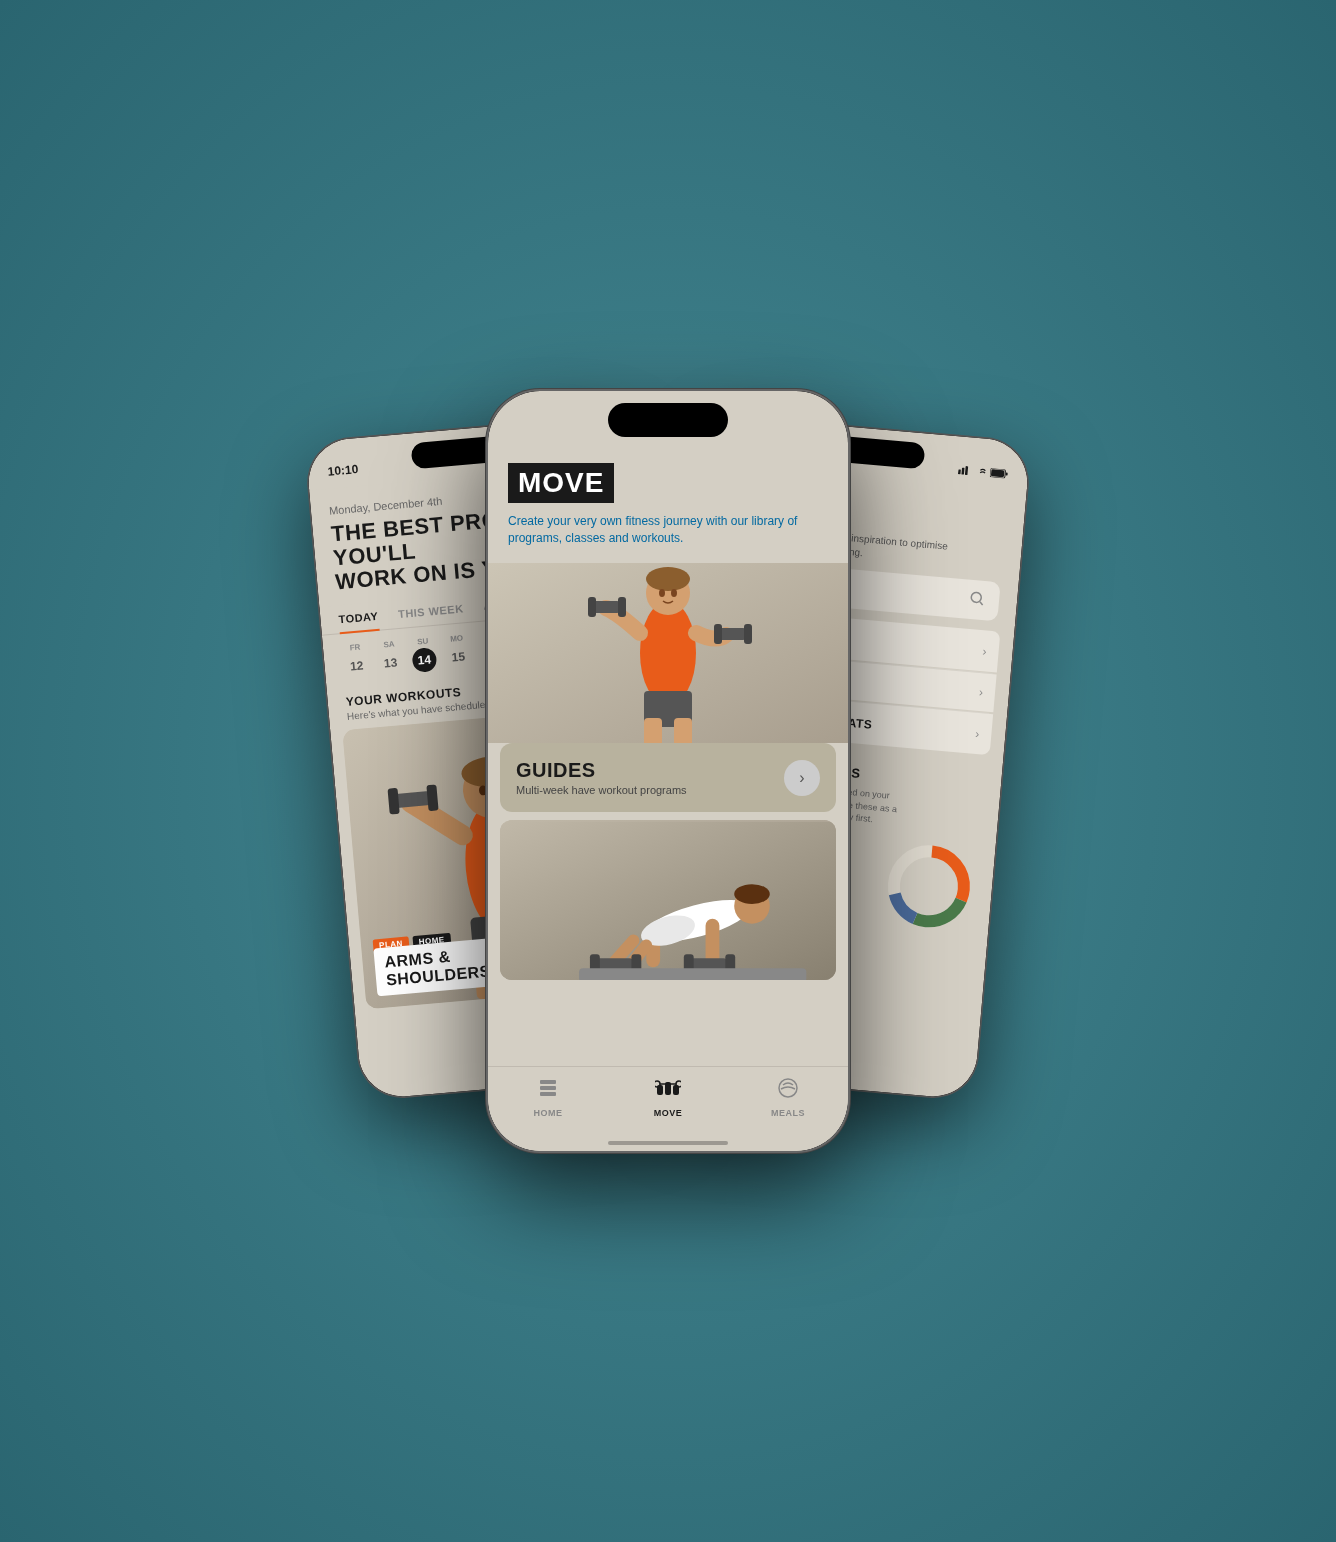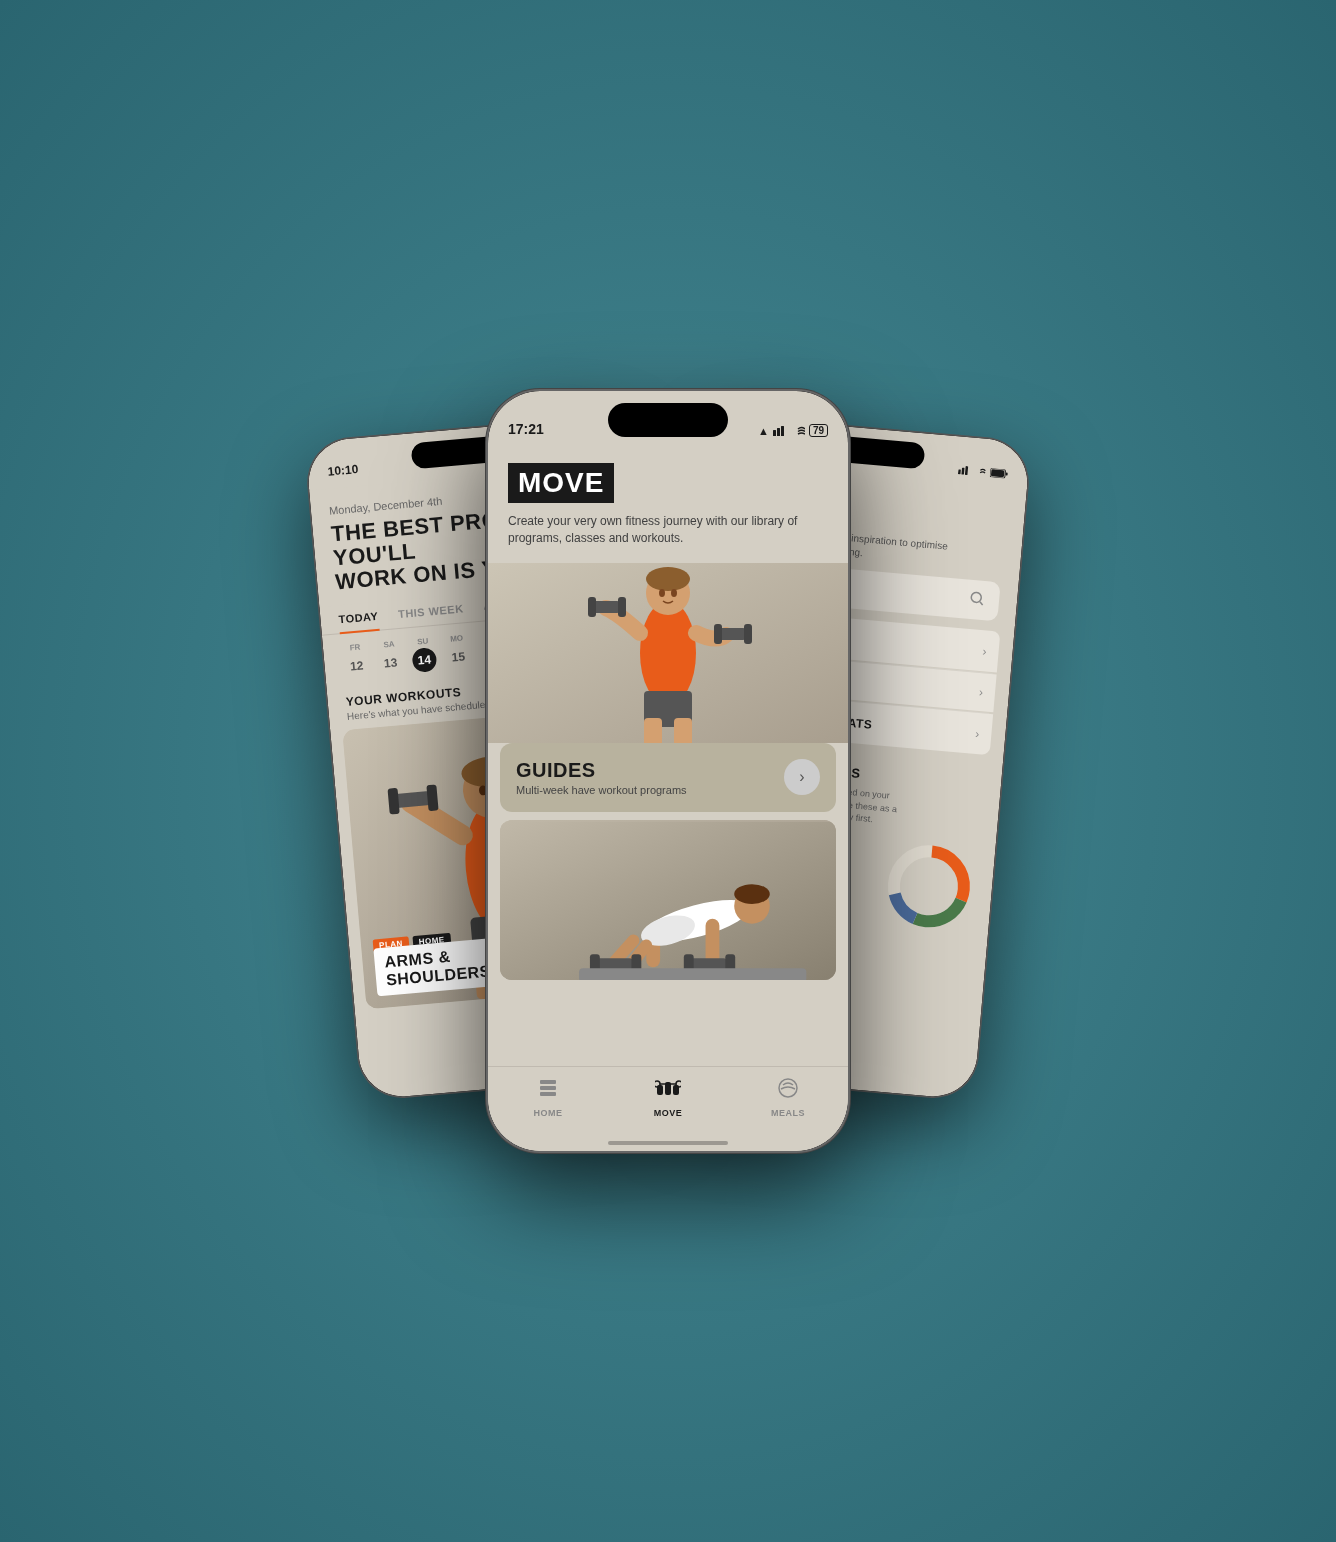--- a/index.html
+++ b/index.html
@@ -158,39 +158,39 @@
     .move-title-text {
       font-size: 28px;
       font-weight: 900;
       color: #fff;
       letter-spacing: 1px;
       text-transform: uppercase;
     }
 
     .move-subtitle {
       font-size: 12px;
-      color: #404040;
+      color: #0369a1;
       line-height: 1.4;
     }
 
     .move-hero-image {
       width: 100%;
       height: 180px;
       background: linear-gradient(135deg, #c8c0b0 0%, #b8b0a0 100%);
       position: relative;
       overflow: hidden;
     }
 
     .guides-section {
       margin: 0 12px 8px;
       background: #b8b29e;
       border-radius: 12px;
       padding: 16px;
       display: flex;
-      align-items: center;
+      align-items: flex-end;
       justify-content: space-between;
       position: relative;
       overflow: hidden;
     }
 
     .guides-text h3 {
       font-size: 20px;
       font-weight: 900;
       color: #1a1a1a;
       text-transform: uppercase;
@@ -593,37 +593,20 @@
     }
   </style>
 </head>
 <body>
 
 <div class="phone phone-center">
   <div class="phone-screen move-screen">
 
     <div class="dynamic-island"></div>
 
-    <div class="status-bar">
-      <span class="status-time">17:21</span>
-      <div class="status-icons">
-        <span>▲</span>
-        <svg width="14" height="10" viewBox="0 0 14 10">
-            <rect x="0" y="4" width="3" height="6" rx="0.5" fill="#1a1a1a"></rect>
-            <rect x="4" y="2" width="3" height="8" rx="0.5" fill="#1a1a1a"></rect>
-            <rect x="8" y="0" width="3" height="10" rx="0.5" fill="#1a1a1a"></rect>
-          </svg>
-        <svg width="14" height="10" viewBox="0 0 14 10">
-            <path d="M7 3 Q10.5 0 14 3" stroke="#1a1a1a" stroke-width="1.5" fill="none"></path>
-            <path d="M7 5.5 Q10.5 3 14 5.5" stroke="#1a1a1a" stroke-width="1.5" fill="none"></path>
-            <path d="M7 8 Q10.5 6 14 8" stroke="#1a1a1a" stroke-width="1.5" fill="none"></path>
-          </svg>
-        <span style="font-size:10px; border:1.5px solid #1a1a1a; border-radius:3px; padding:0 3px; font-weight:700;">79</span>
-      </div>
-    </div>
 
     <div class="move-content">
       <div class="move-header">
         <div class="move-title-box">
           <span class="move-title-text">MOVE</span>
         </div>
         <div class="move-subtitle">Create your very own fitness journey with our library of programs, classes and workouts.</div>
       </div>
 
       <div class="move-hero-image">

